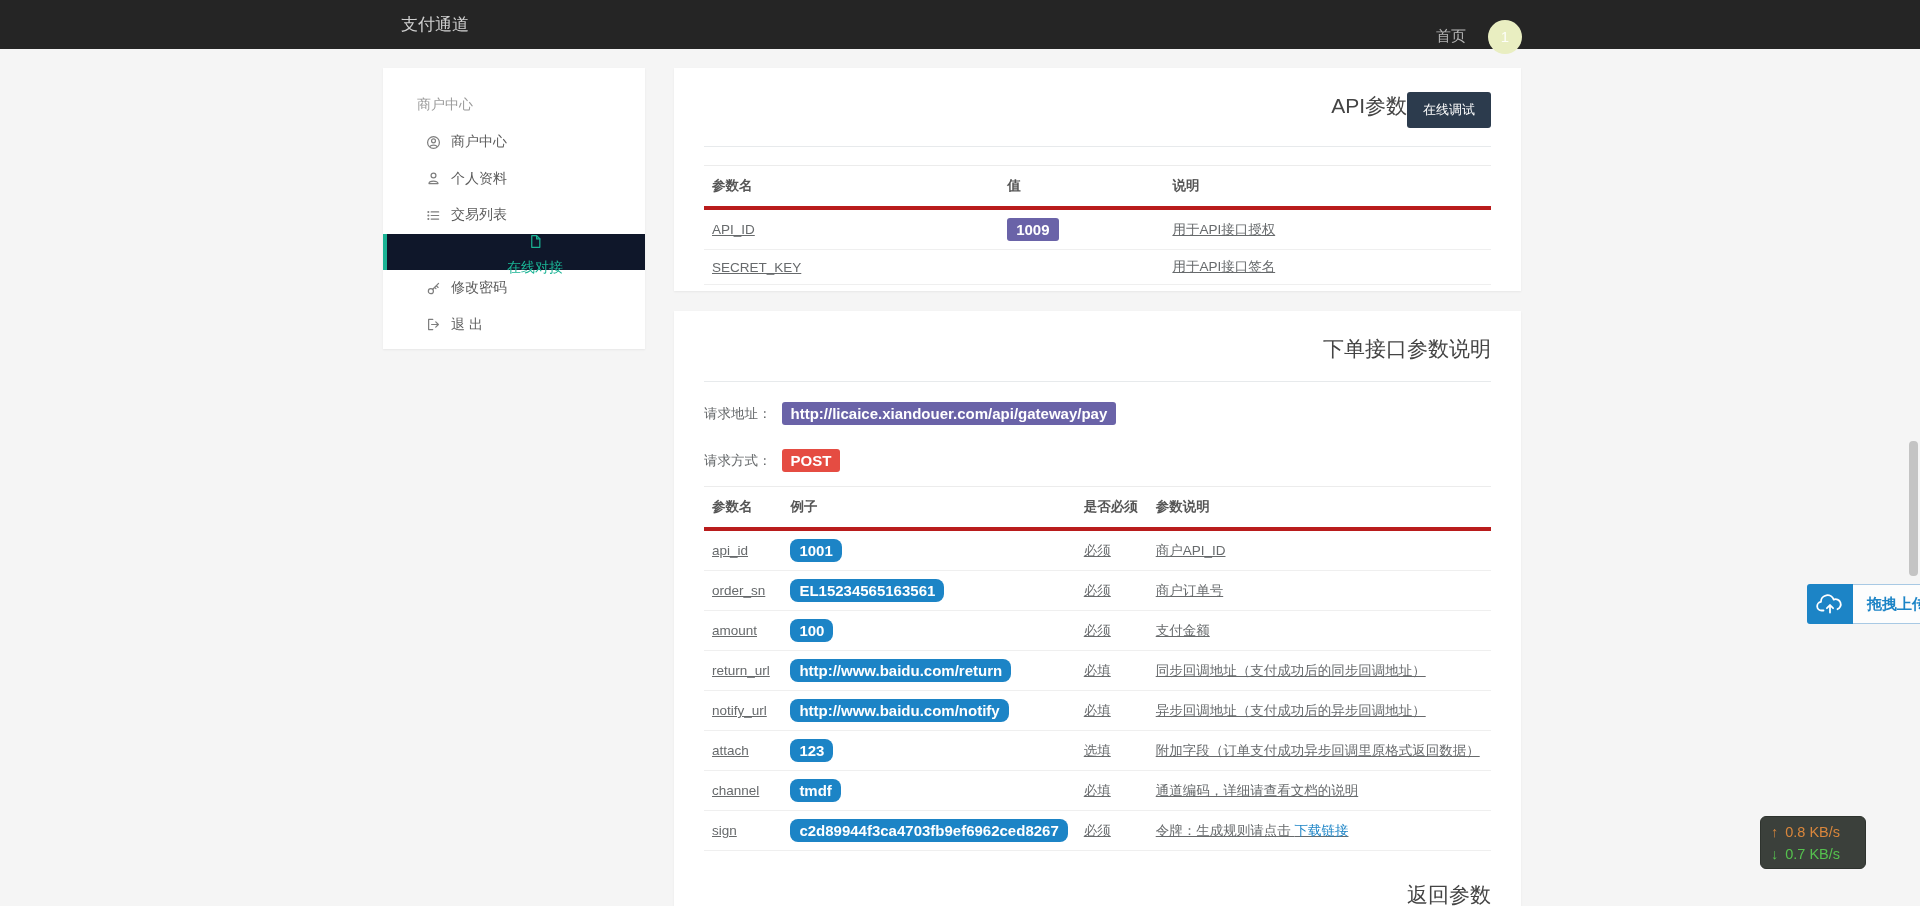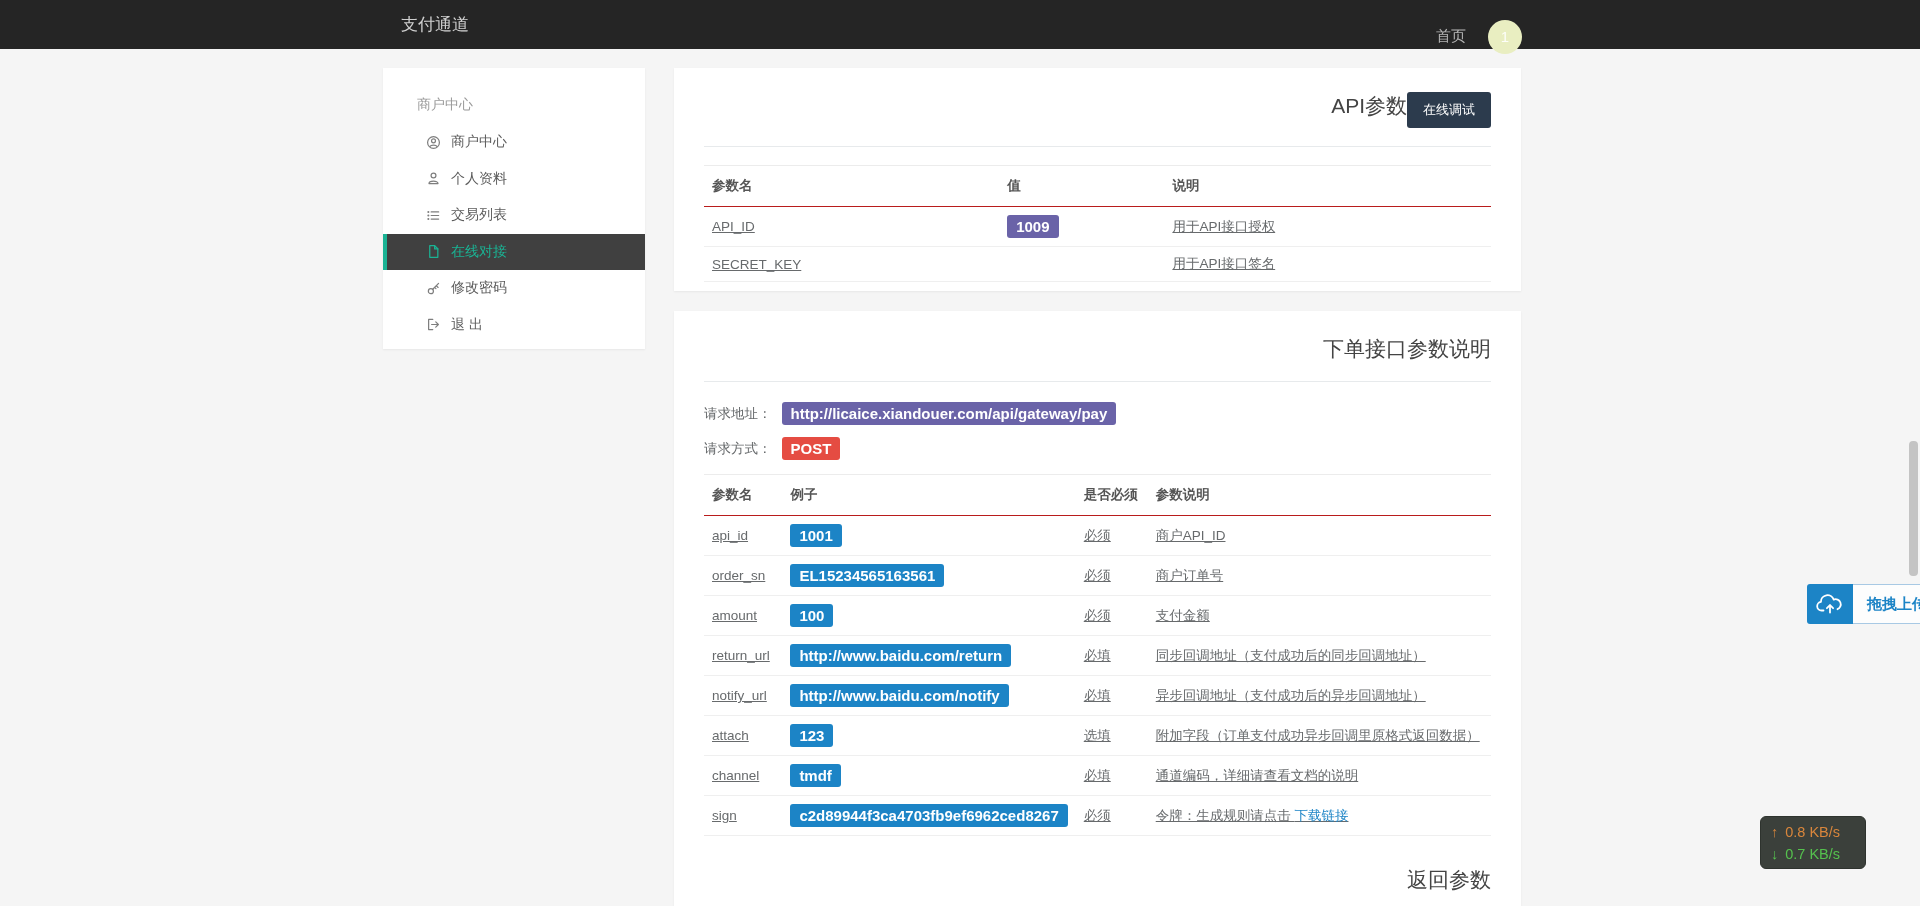--- a/index.html
+++ b/index.html
@@ -29,48 +29,48 @@
 
   
   .card{position:absolute;background:#fff;box-shadow:0 1px 2px rgba(0,0,0,.06);}
 
   
   .sidebar{left:383px;top:68px;width:262px;height:281px;padding-top:20px;}
   .side-header{color:#9b9b9b;font-size:14px;padding:8px 0 10px 34px;}
   .side-item{position:relative;height:36.5px;display:flex;align-items:center;gap:10px;padding-left:38px;
              color:#5c5c5c;font-size:14px;cursor:pointer;border-left:4px solid transparent;}
   .side-item .icon{width:16px;height:16px;display:inline-flex;align-items:center;justify-content:center;color:#7e7e7e;}
-  .side-item.active{border-left-color:var(--accent-green);background:#404040;color:var(--accent-green);}
+  .side-item.active{border-left-color:var(--accent-green);background:#0f172a;color:var(--accent-green);flex-direction:column;}
   .side-item.active .icon{color:var(--accent-green);}
 
   
   .card-api{left:674px;top:68px;width:847px;height:223px;padding:24px 30px;}
   .card-order{left:674px;top:311px;width:847px;height:830px;padding:24px 30px;}
   .card-head{display:flex;justify-content:flex-end;align-items:flex-start;padding-bottom:18px;border-bottom:1px solid #e7eaec;}
   .card-title{font-size:21px;font-weight:400;color:#444;}
   .btn-dark{background:var(--dark-button);color:#fff;font-size:13px;border:none;border-radius:3px;
             padding:9px 16px;cursor:pointer;font-family:inherit;}
 
   
   table{width:100%;border-collapse:collapse;border-top:1px solid #ececec;}
-  th{font-size:13.5px;color:#555;text-align:left;font-weight:bold;padding:11px 8px;border-bottom:1px solid #b91c1c;}
+  th{font-size:13.5px;color:#555;text-align:left;font-weight:bold;padding:11px 8px;border-bottom:4px solid #b91c1c;}
   td{font-size:13.5px;color:#676a6c;padding:8px 8px;border-bottom:1px solid #efefef;height:35px;text-decoration:underline;}
   .t-api{margin-top:18px;}
   .t-api col.c1{width:37.5%;} .t-api col.c2{width:21%;} .t-api col.c3{width:41.5%;}
   .t-order{margin-top:14px;}
   .t-order col.c1{width:10%;} .t-order col.c2{width:34.5%;} .t-order col.c3{width:9.5%;} .t-order col.c4{width:46%;}
 
   .badge{display:inline-block;color:#fff;font-size:15px;font-weight:bold;border-radius:3px;padding:4px 9px;line-height:1;}
   .badge.purple{background:var(--badge-purple);}
-  .badge.blue{background:var(--badge-blue);}
+  .badge.blue{background:var(--badge-blue);border-radius:8px;}
   .badge.red{background:var(--badge-red);}
   a.dl-link{color:var(--link-blue);text-decoration:none;cursor:pointer;}
 
   
-  .req-line{display:flex;align-items:center;gap:10px;margin-top:12px;font-size:13.5px;color:#676a6c;}
+  .req-line{display:flex;align-items:center;gap:10px;margin-top:24px;font-size:13.5px;color:#676a6c;}
   .req-line.first{margin-top:20px;}
 
   .sub-head{margin-top:30px;padding-bottom:18px;border-bottom:2px solid #c2410c;}
 
   
   .upload-widget{position:absolute;left:1807px;top:584px;height:40px;display:flex;cursor:pointer;}
   .upload-icon-box{width:46px;height:40px;background:var(--badge-blue);border-radius:3px 0 0 3px;
                    display:flex;align-items:center;justify-content:center;}
   .upload-label-box{width:130px;height:40px;background:#fdfdfd;border:1px solid #a8c9e4;border-left:none;
                     display:flex;align-items:center;padding-left:14px;color:var(--badge-blue);

